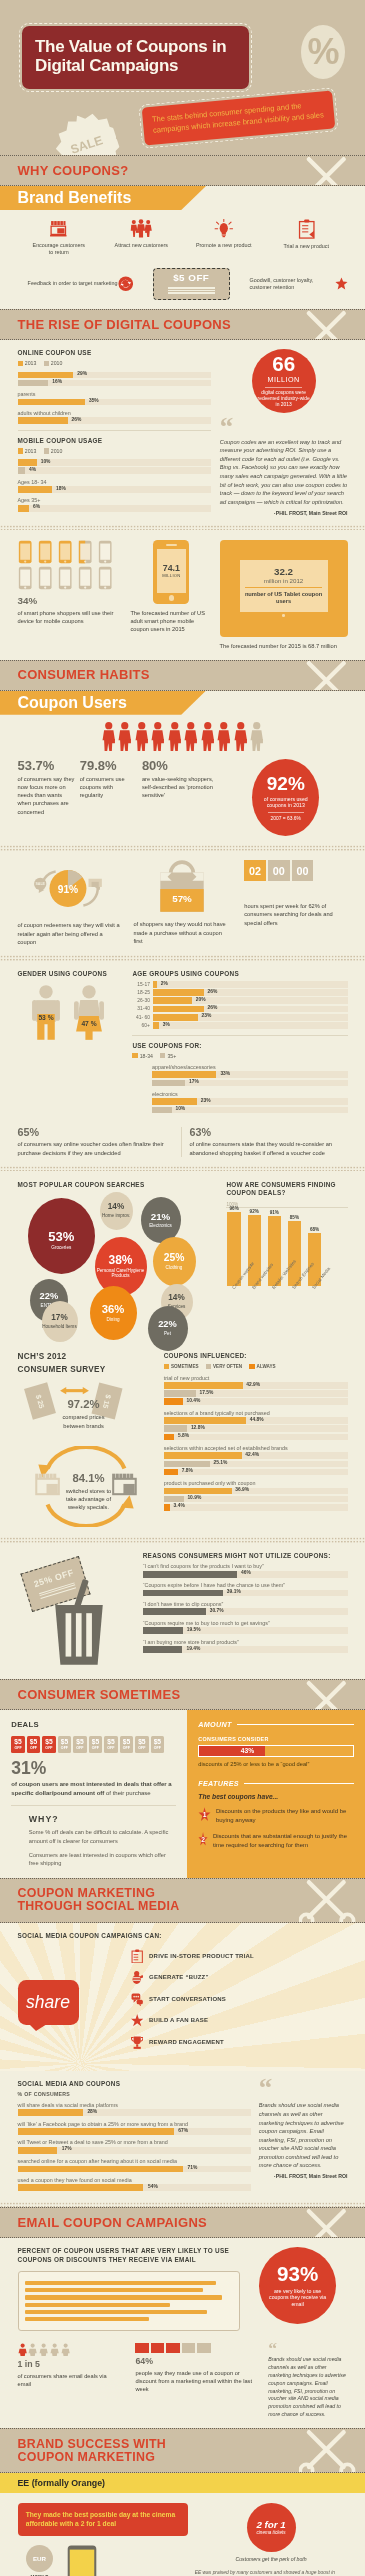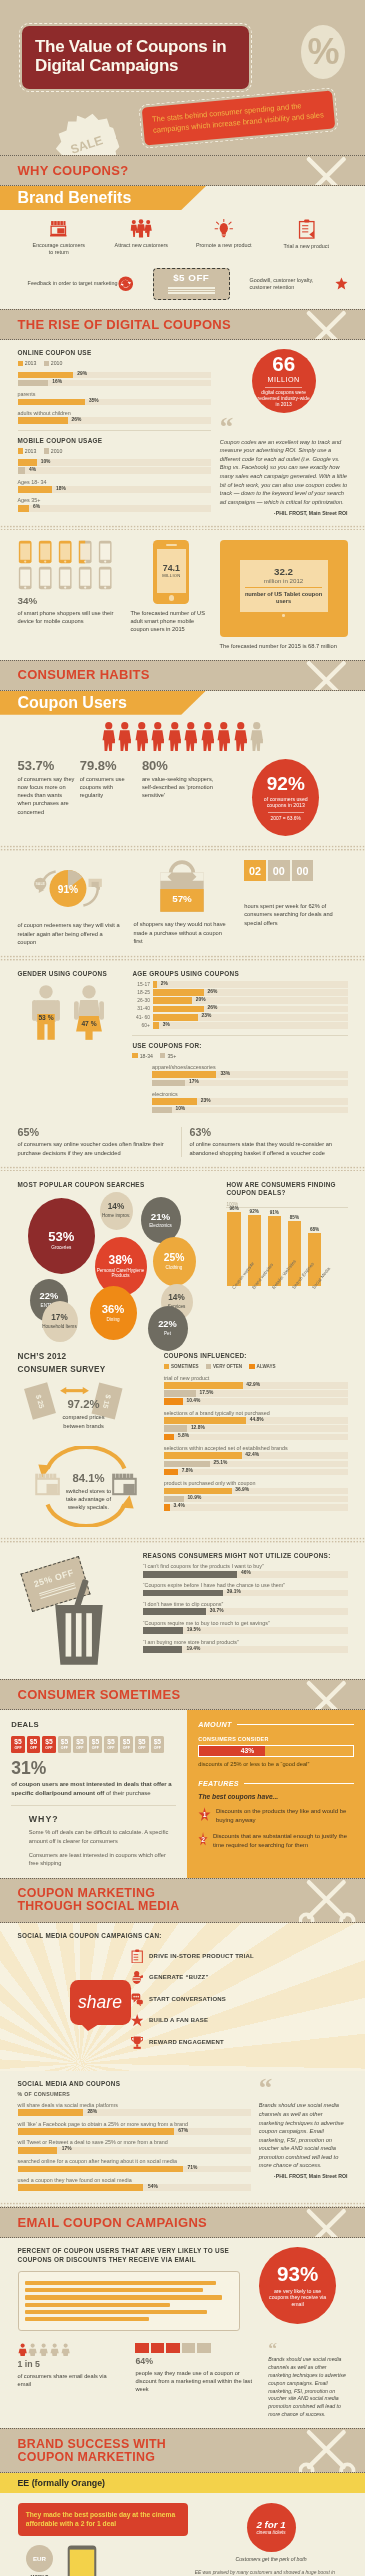--- a/index.html
+++ b/index.html
@@ -1101,21 +1101,21 @@
           <line x1="72" y1="18" x2="16" y2="74"></line>
       </g>
       <circle cx="78" cy="80" r="10" stroke="#f7f2e2" stroke-width="6" fill="none"></circle>
       <circle cx="12" cy="80" r="10" stroke="#f7f2e2" stroke-width="6" fill="none"></circle>
     </svg>
   </div>
 
   <div class="rays pad" style="padding:9.3px 17.5px 14.4px;">
     <h4 class="kick">SOCIAL MEDIA COUPON CAMPAIGNS CAN:</h4>
     <div class="row" style="margin-top:9.3px;align-items:center;">
-      <div style="width:113px;display:flex;justify-content:flex-end;">
+      <div style="width:113px;display:flex;justify-content:flex-start;">
         <div class="sharebubble">
           <span>share</span>
         </div>
       </div>
       <div style="flex:1;">
         <div class="smitem">
           <svg width="12.4" height="14.4" viewBox="0 0 24 28">
             <rect x="2" y="4" width="20" height="23" fill="none" stroke="#d8402a" stroke-width="2"></rect>
             <rect x="8" y="1" width="8" height="5" rx="2" fill="#d8402a"></rect>
             <g stroke="#d8402a" stroke-width="1.8">

